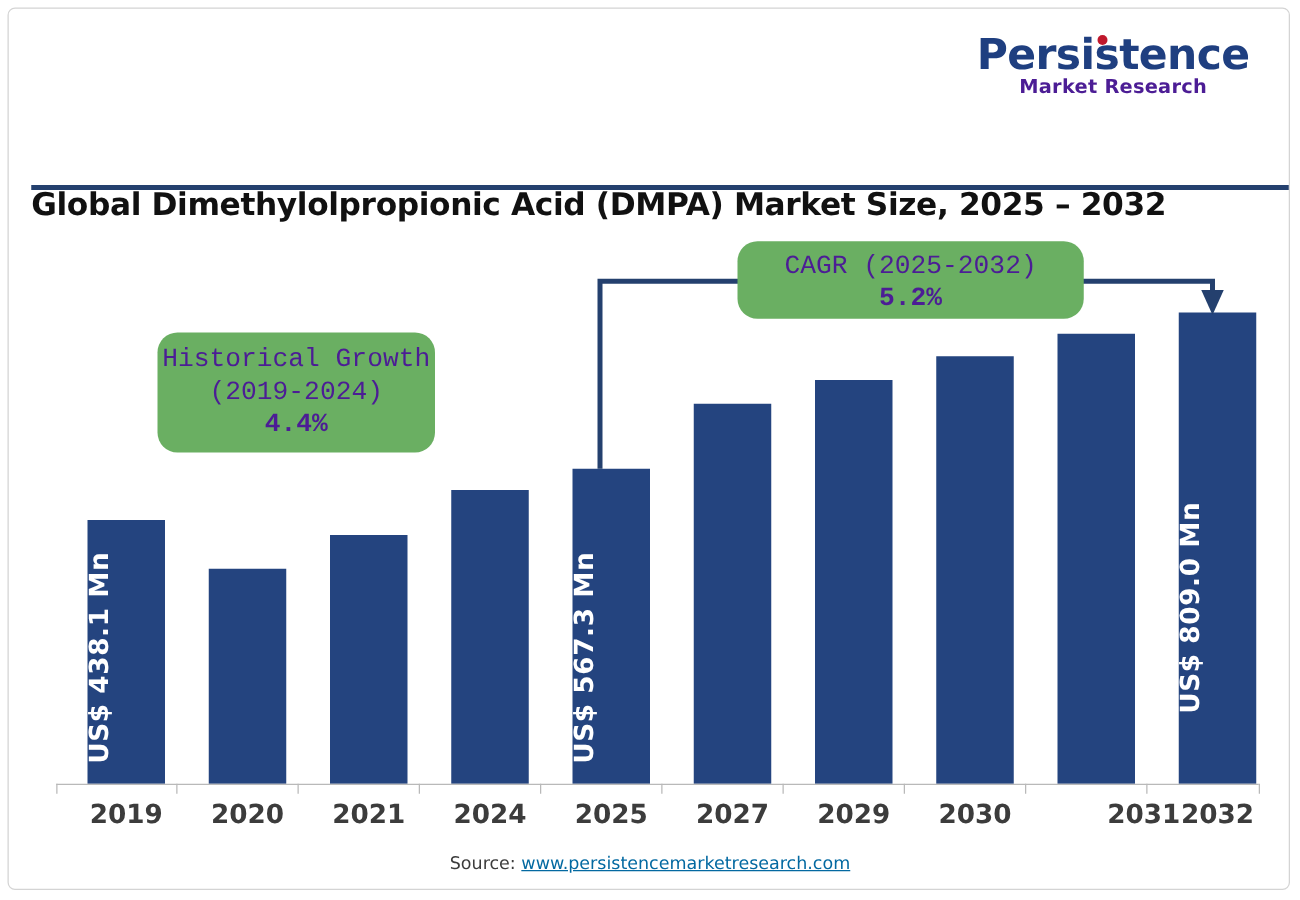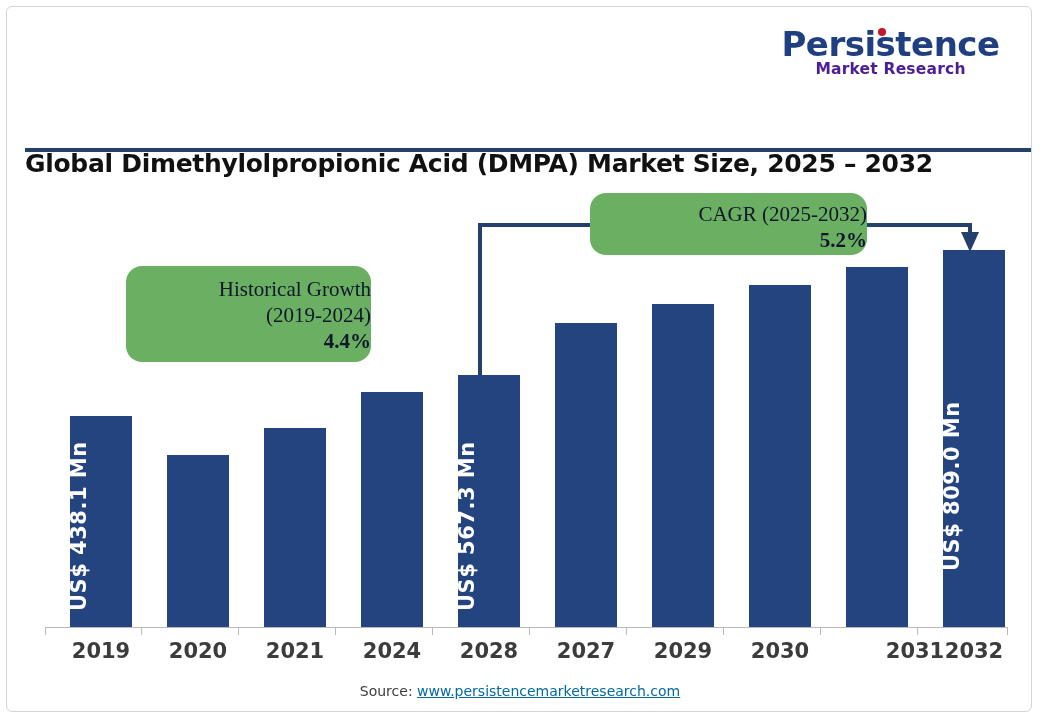--- a/index.html
+++ b/index.html
@@ -131,30 +131,30 @@
     font-size: 21px;
     font-weight: bold;
     color: #3c3c3c;
   }
 
   
   .callout {
     position: absolute;
     background: #6aaf62;
     border-radius: 16px;
-    color: #0f172a;
-    text-align: right;
-    font-family: Liberation Serif, serif;
+    color: #4c1d95;
+    text-align: center;
+    font-family: Liberation Mono, monospace;
     box-sizing: border-box;
     z-index: 5;
   }
   #hist-box {
     left: 119px;
     top: 259px;
-    width: 245px;
+    width: 222px;
     height: 96px;
     padding-top: 10px;
   }
   #cagr-box {
     left: 583px;
     top: 186px;
     width: 277px;
     height: 62px;
     padding-top: 8px;
   }
@@ -239,21 +239,21 @@
     <div class="tick" style="left:619px;"></div>
     <div class="tick" style="left:716px;"></div>
     <div class="tick" style="left:813px;"></div>
     <div class="tick" style="left:910px;"></div>
     <div class="tick" style="left:1000px;"></div>
 
     <div class="xlabel" style="left:46px;">2019</div>
     <div class="xlabel" style="left:143px;">2020</div>
     <div class="xlabel" style="left:240px;">2021</div>
     <div class="xlabel" style="left:337px;">2024</div>
-    <div class="xlabel" style="left:434px;">2028</div>
+    <div class="xlabel" style="left:434px;">2025</div>
     <div class="xlabel" style="left:531px;">2027</div>
     <div class="xlabel" style="left:628px;">2029</div>
     <div class="xlabel" style="left:725px;">2030</div>
     <div class="xlabel" style="left:860px;">2031</div>
     <div class="xlabel" style="left:919px;">2032</div>
 
     <svg id="arrow-svg" viewBox="0 0 1026 706">
       <polyline points="473,368 473,218 963,218 963,233" fill="none" stroke="#24406e" stroke-width="4"></polyline>
       <polygon points="963,245 954,225 972,225" fill="#24406e"></polygon>
     </svg>

